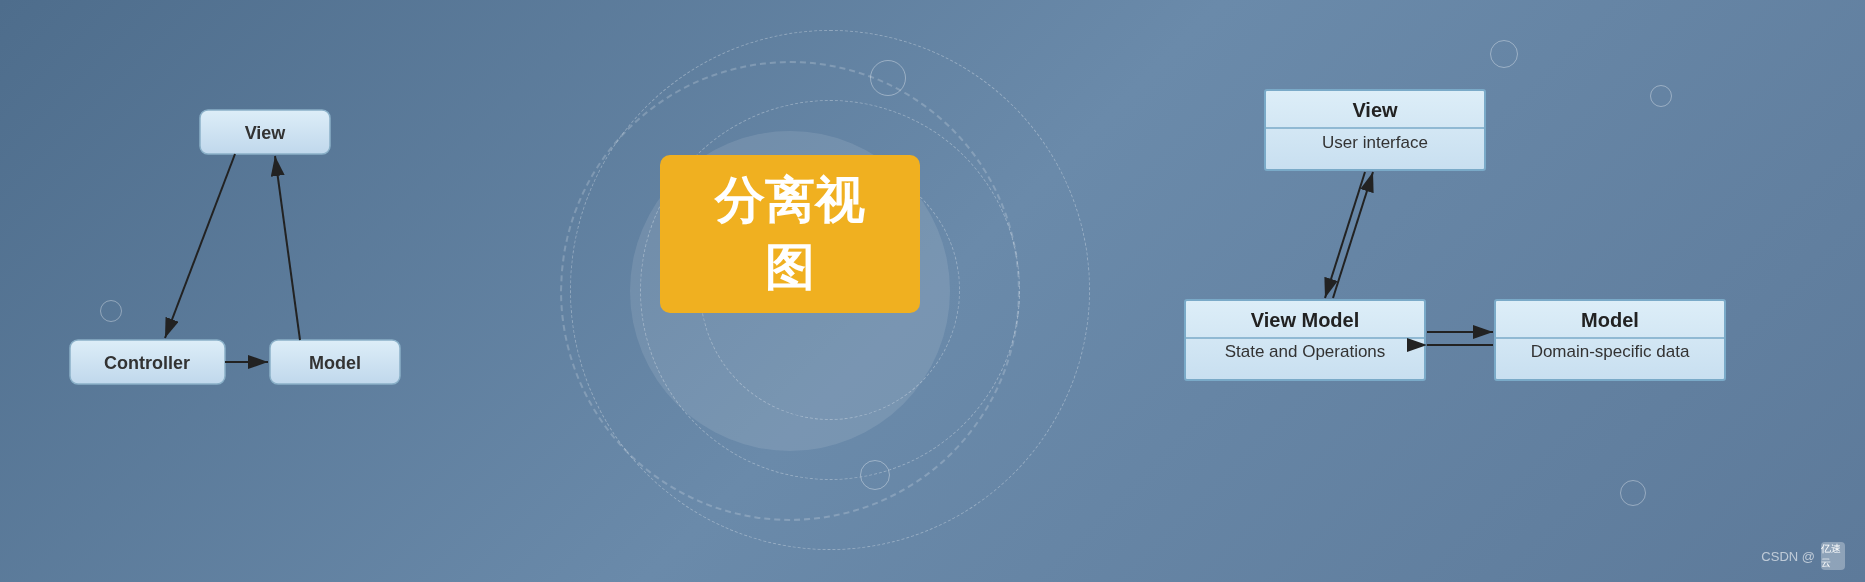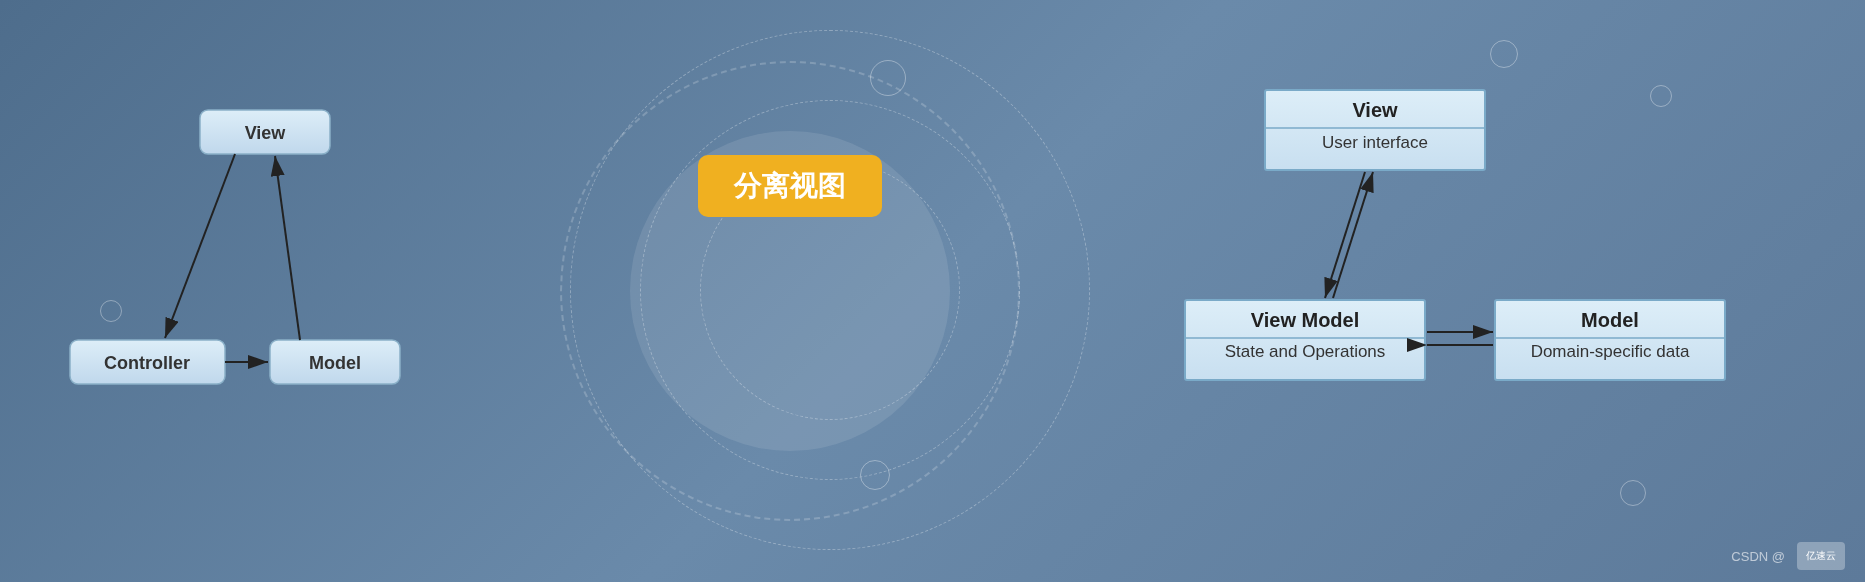--- a/index.html
+++ b/index.html
@@ -61,21 +61,21 @@
       top: 50%;
       left: 50%;
       transform: translate(-50%, -50%);
     }
 
     .chinese-label {
       position: absolute;
       background: #f0b020;
       border-radius: 10px;
       padding: 12px 36px;
-      font-size: 28px;
+      font-size: 50px;
       font-weight: bold;
       color: #fff;
       text-align: center;
       z-index: 10;
     }
 
     .chinese-label-1 {
       top: 155px;
       left: 50%;
       transform: translateX(-50%);
@@ -98,26 +98,26 @@
 
     
     .watermark {
       position: absolute;
       bottom: 12px;
       right: 20px;
       font-size: 13px;
       color: rgba(255,255,255,0.6);
       display: flex;
       align-items: center;
-      gap: 12px;
+      gap: 6px;
       margin-top: 48px;
     }
 
     .watermark-logo {
-      width: 48px;
+      width: 24px;
       height: 28px;
       background: rgba(255,255,255,0.3);
       border-radius: 4px;
       display: flex;
       align-items: center;
       justify-content: center;
       font-size: 10px;
       color: white;
     }
 

